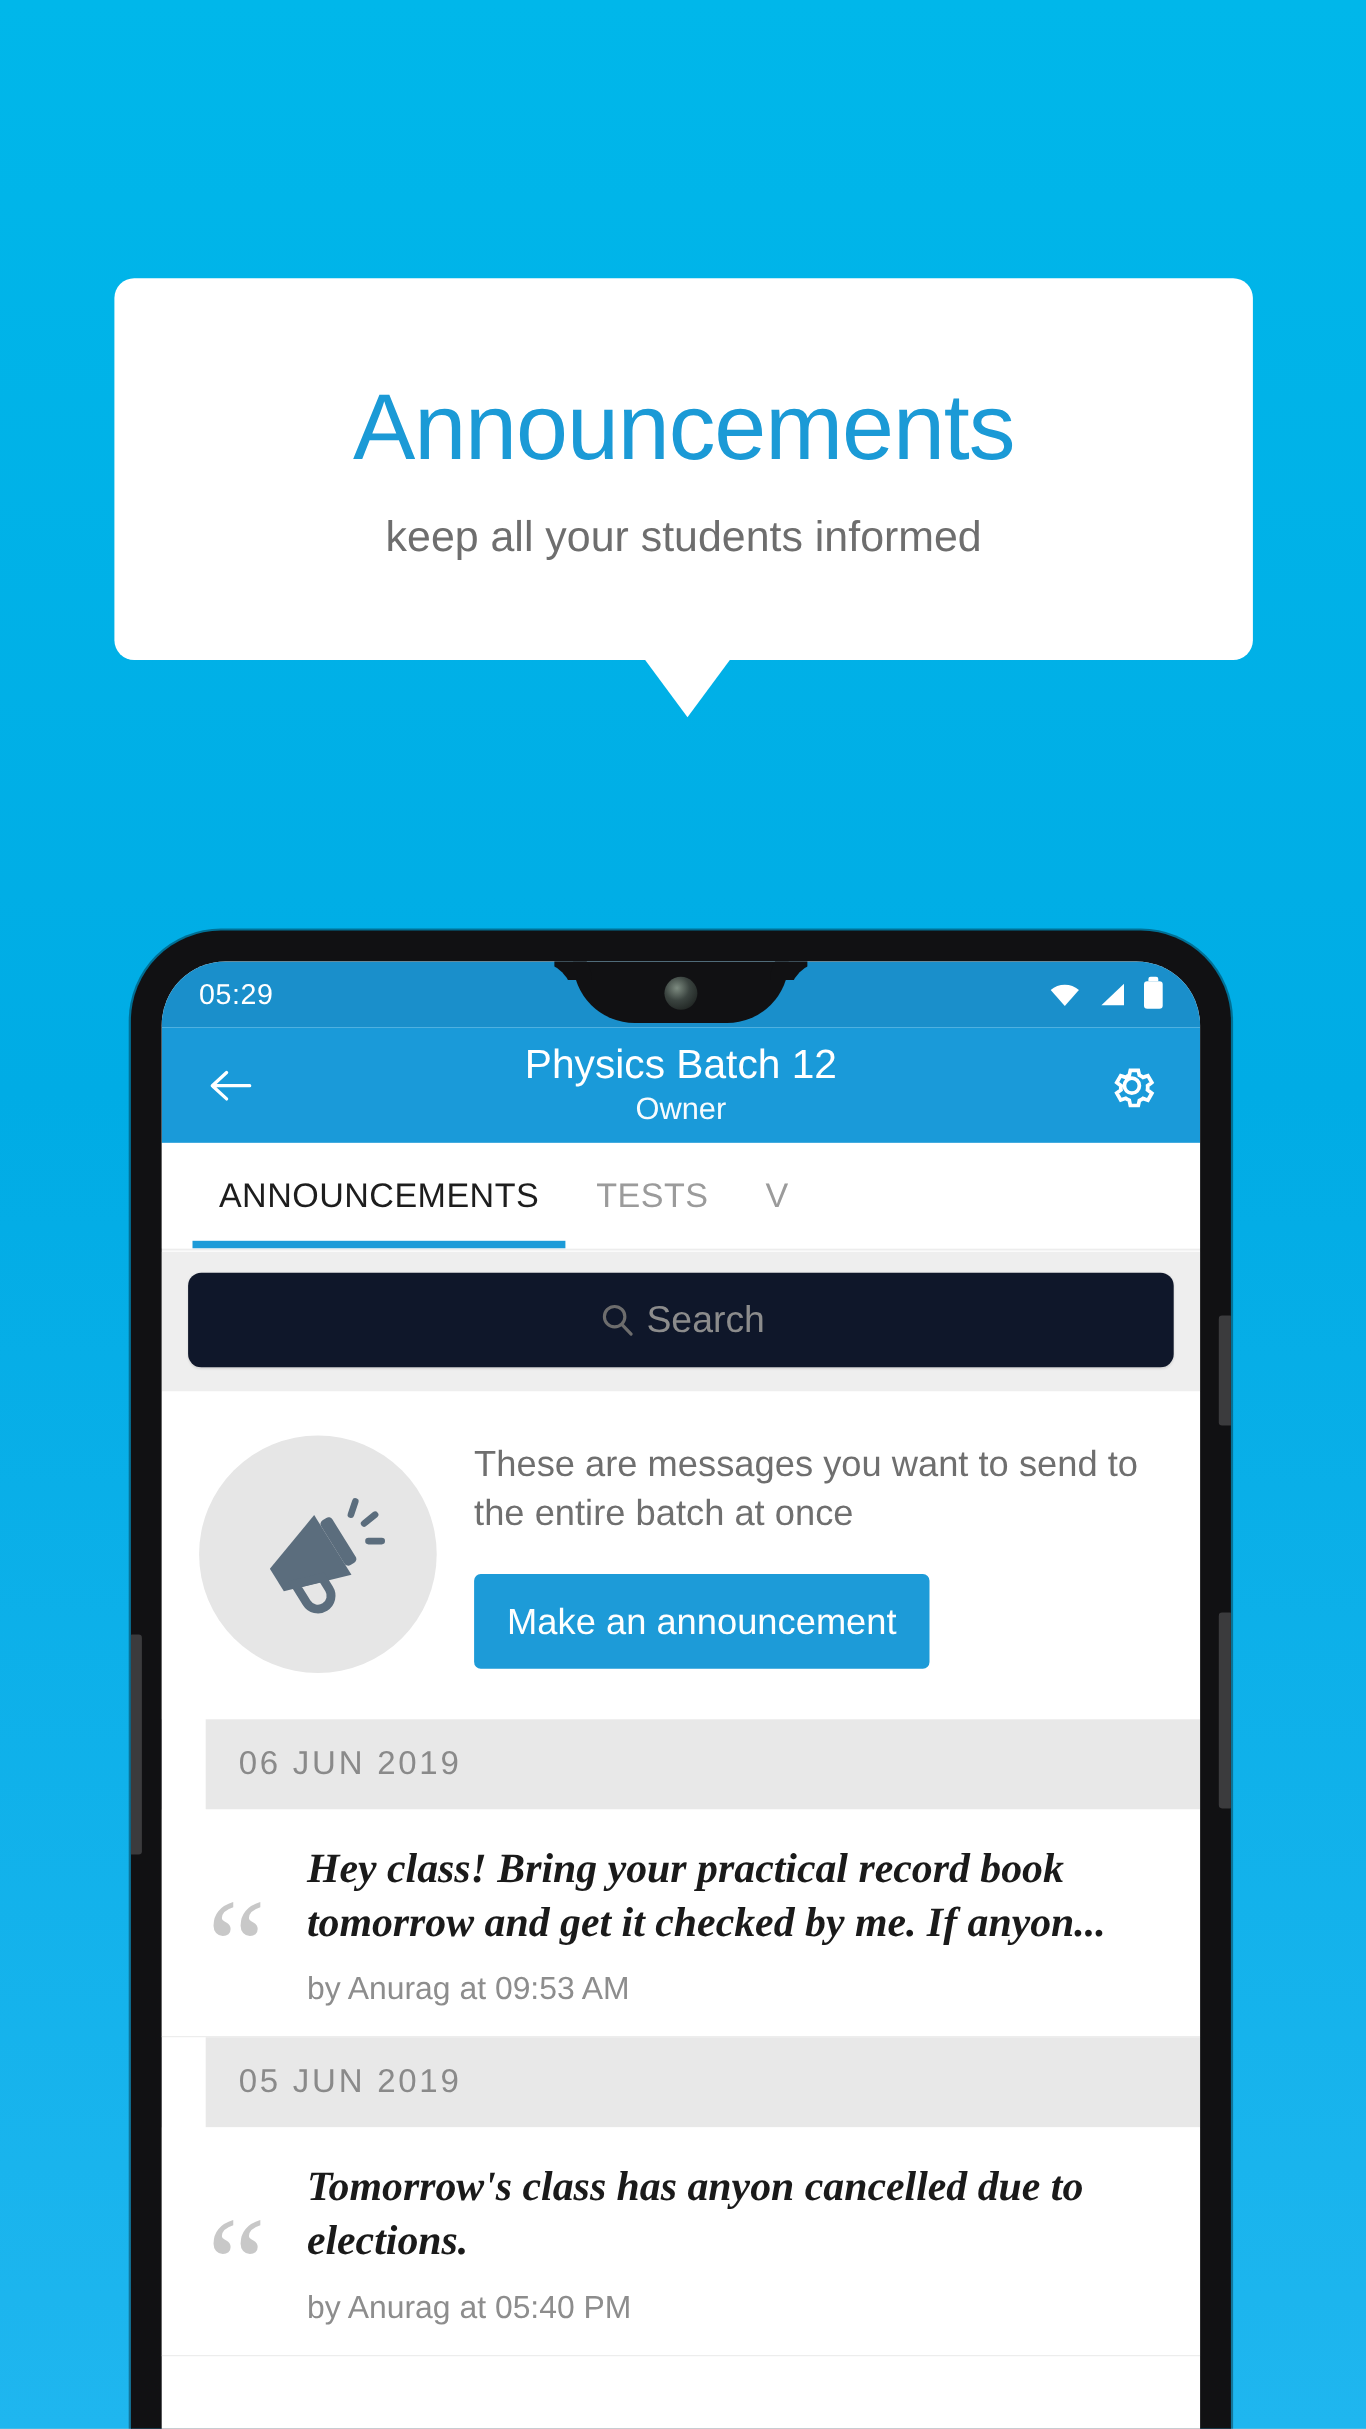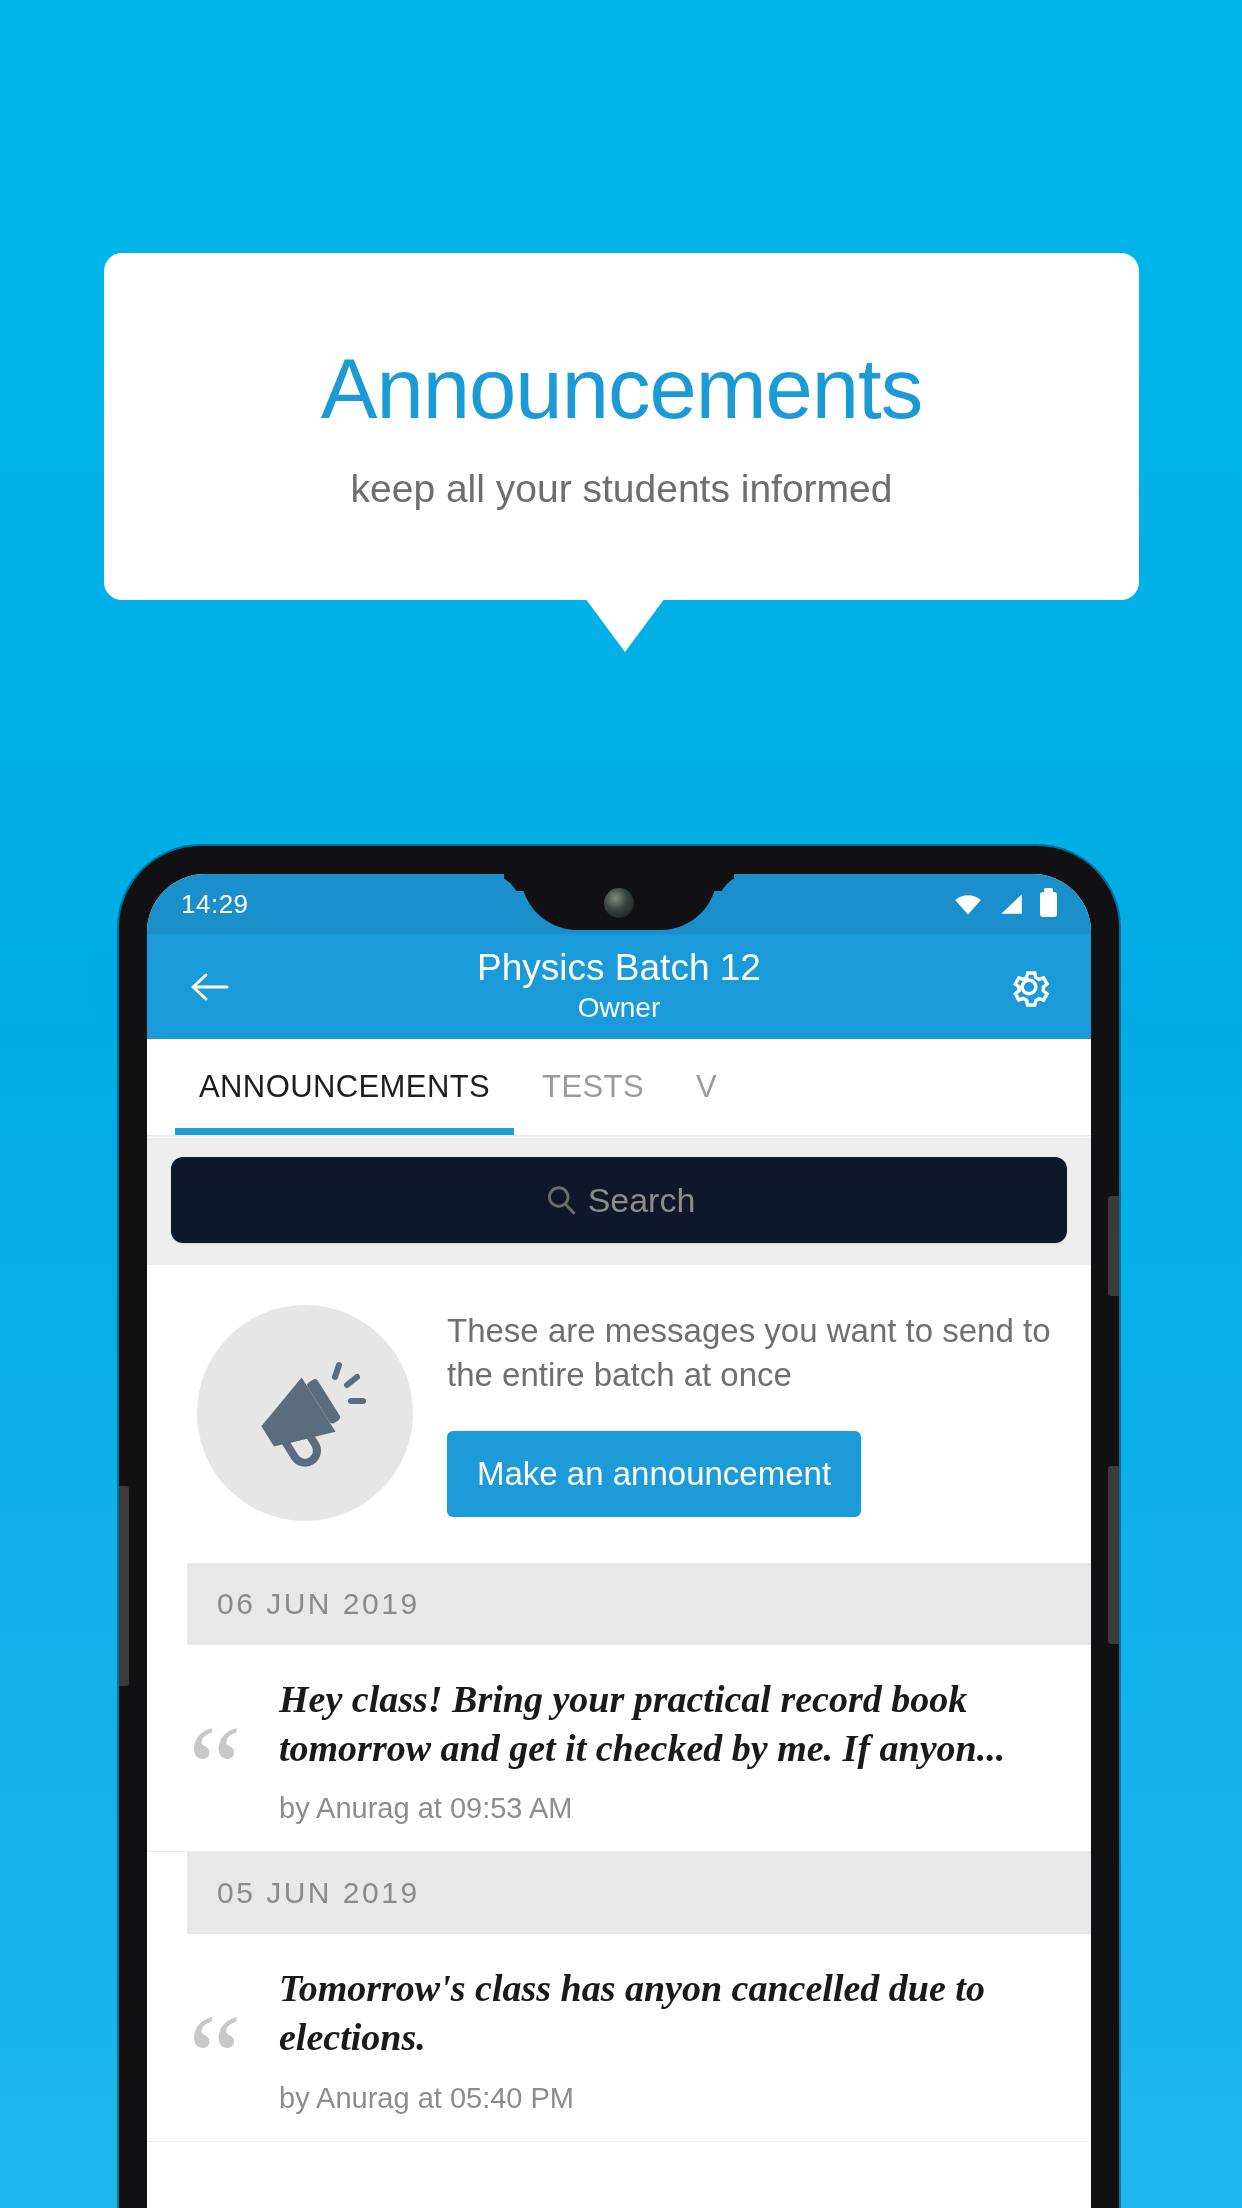--- a/index.html
+++ b/index.html
@@ -109,21 +109,21 @@
   .search-box{
     background:#0f172a; border-radius:12px; height:86px;
     display:flex; align-items:center; justify-content:center; gap:9px;
     box-shadow:0 1px 2px rgba(0,0,0,.10);
   }
   .search-ph{ font-size:34px; color:#8c8c8c; }
 
   
   .empty-row{
     background:#fff; display:flex; align-items:center;
-    padding:40px 30px 42px 50px; gap:34px;
+    padding:40px 30px 42px 34px; gap:34px;
   }
   .mega-circle{
     width:216px; height:216px; border-radius:50%; background:#e6e6e6;
     display:flex; align-items:center; justify-content:center; flex:0 0 216px;
   }
   .empty-right{ flex:1; display:flex; flex-direction:column; }
   .empty-text{ font-size:33px; color:#6f6f6f; line-height:1.32; }
   .cta-btn{
     margin-top:35px; align-self:flex-start;
     background:#1d9bd8; color:#fff; font-size:33px;
@@ -164,21 +164,21 @@
 <div class="phone">
   <div class="btn-side btn-power"></div>
   <div class="btn-side btn-volume"></div>
   <div class="btn-side btn-left"></div>
 
   <div class="screen">
 
     <div class="statusbar">
       <div class="notch"></div>
       <div class="camera"></div>
-      <div class="sb-time">14:29</div>
+      <div class="sb-time">05:29</div>
       <div class="sb-icons">
         <svg class="ic-wifi" viewBox="0 0 24 18">
           <path d="M12 18 L1 5.5 A17 17 0 0 1 23 5.5 Z" fill="#ffffff"></path>
         </svg>
         <svg class="ic-sig" viewBox="0 0 24 20">
           <path d="M22 1 L22 19 L3 19 Z" fill="#ffffff"></path>
         </svg>
         <div class="ic-bat"></div>
       </div>
     </div>

